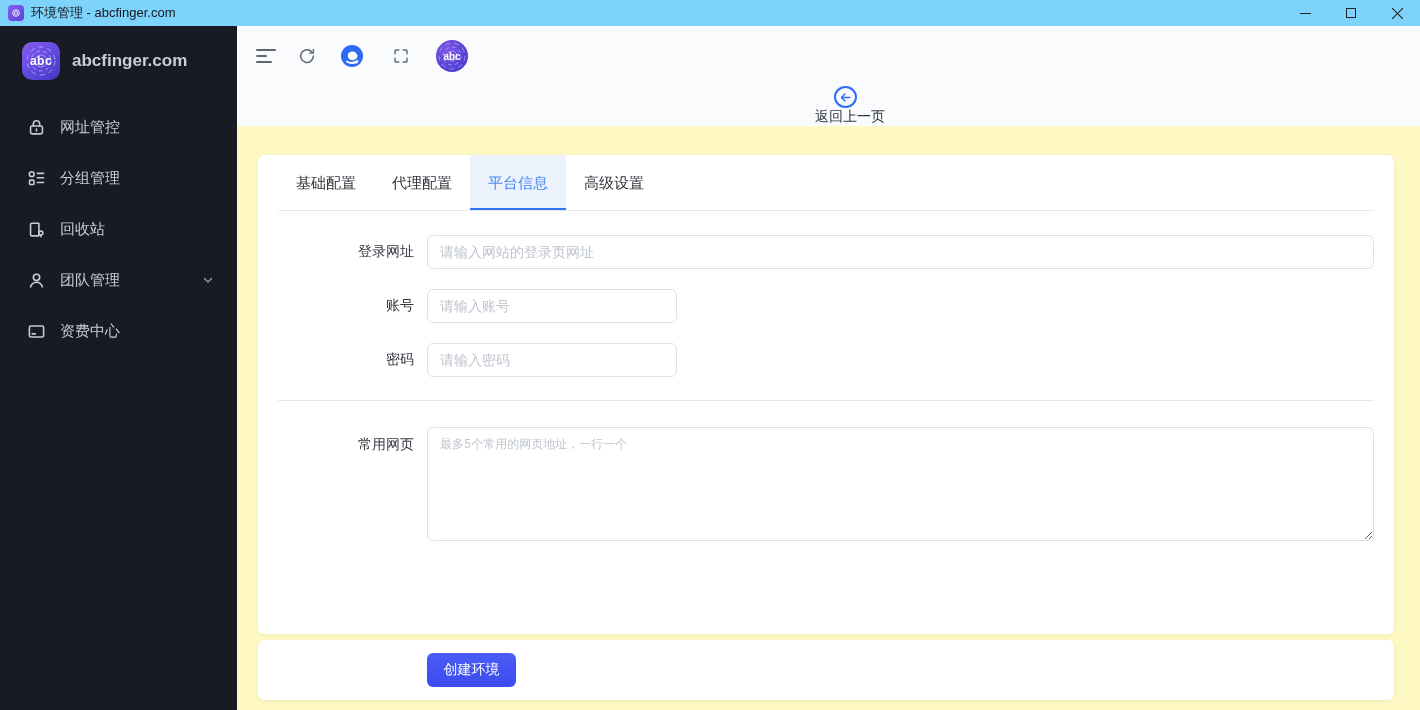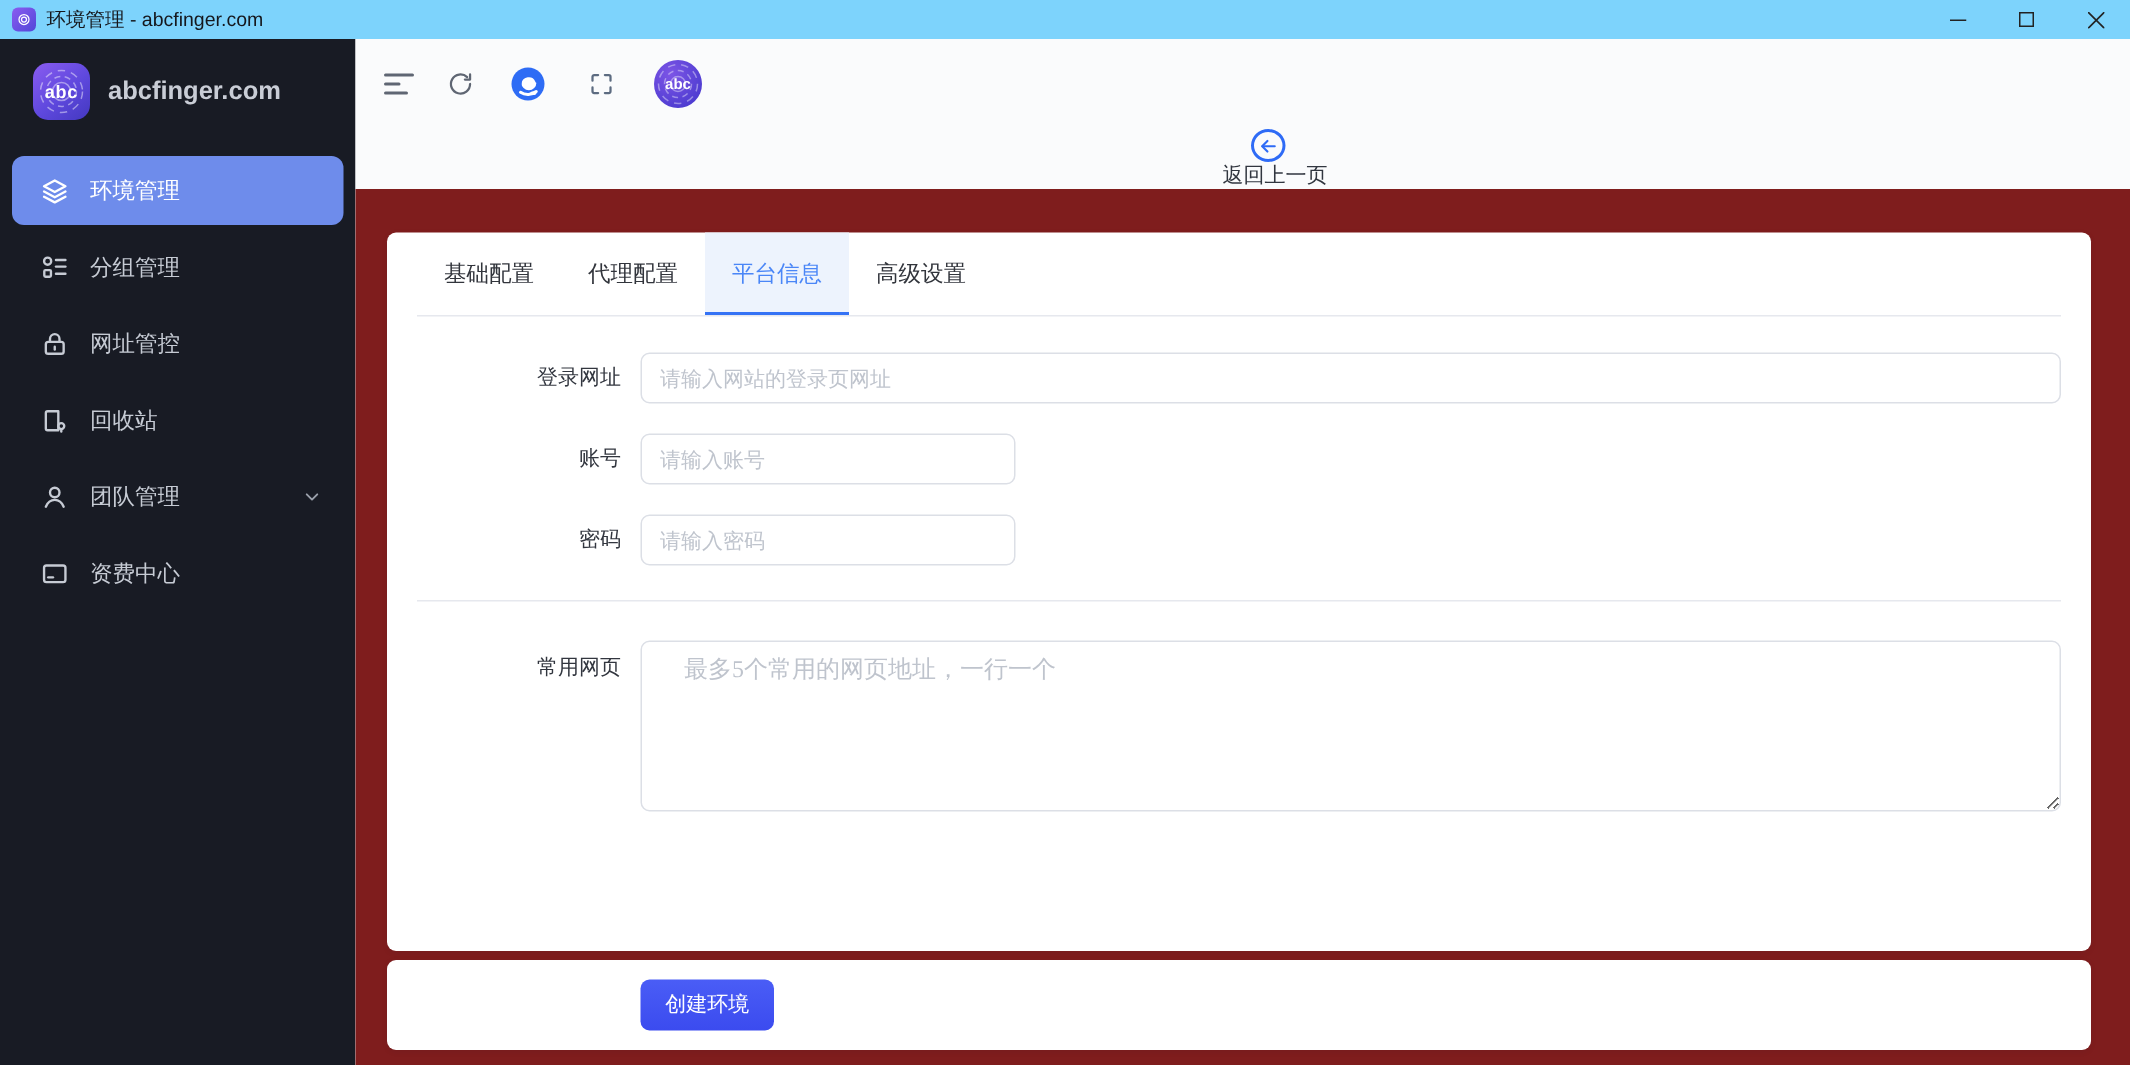--- a/index.html
+++ b/index.html
@@ -42,43 +42,43 @@
   .top-right { display:flex; align-items:center; gap:26px; }
   .avatar { width:32px; height:32px; border-radius:50%; background:radial-gradient(circle at 35% 30%,#7d55e6,#4c3bd0 80%);
     display:flex; align-items:center; justify-content:center; position:relative; overflow:hidden; }
   .avatar .abc { position:relative; color:#fff; font-size:10px; font-weight:bold; }
   .avatar .rings { position:absolute; inset:0; }
 
   .backrow { height:40px; display:flex; align-items:center; padding-left:34px;flex-direction:column; }
   .back-circle { width:23px; height:23px; border:2px solid #2e6bf6; border-radius:50%; display:flex; align-items:center; justify-content:center; }
   .back-label { font-size:14px; color:#31363f; margin-left:9px; }
 
-  .content { flex:1; background:#7f1d1d; padding:6px 26px 0 21px; }
+  .content { flex:1; background:#fef9c3; padding:6px 26px 0 21px; }
   .card { background:#fff; border-radius:6px; box-shadow:0 1px 4px rgba(20,30,60,.07); height:479px; padding:0 20px; }
 
   
   .tabs { display:flex; margin-top:23px; border-bottom:1px solid #e6e8ee; }
   .tab { padding:0 18px; height:55px; line-height:55px; font-size:15px; color:#32353c; cursor:pointer; }
   .tab.active { color:#4a86f7; background:#edf3fd; border-bottom:2px solid #3573f5; }
 
   
   .frow { display:flex; align-items:center; margin-top:0; }
   .frow + .frow { margin-top:20px; }
   .frow.first { margin-top:24px; }
   .flabel { width:149px; padding-right:13px; text-align:right; font-size:14px; color:#32363f; flex:none; }
   .tinput { height:34px; border:1px solid #dcdfe6; border-radius:6px; padding:0 12px; font-size:14px; color:#333;
     font-family:"Liberation Sans","DejaVu Sans",sans-serif; outline:none; background:#fff; }
   .tinput::placeholder, textarea::placeholder { color:#bfc4cd; }
   .w-full { flex:1; }
   .w-mid { width:250px; }
   .divider { border:none; border-top:1px solid #e6e8ee; margin-top:23px; }
   .frow.area { margin-top:26px; align-items:flex-start; }
   .flabel.top { padding-top:9px; }
-  textarea.tarea { flex:1; height:114px; border:1px solid #dcdfe6; border-radius:6px; padding:8px 28px; font-size:16px;
-    color:#333; font-family:Liberation Serif, serif; outline:none; resize:both; }
+  textarea.tarea { flex:1; height:114px; border:1px solid #dcdfe6; border-radius:6px; padding:8px 12px; font-size:12px;
+    color:#333; font-family:Liberation Mono, monospace; outline:none; resize:both; }
   .hint { margin:10px 0 0 149px; font-size:14px; color:#5c6068; }
 
   
   .footer-card { background:#fff; border-radius:6px; box-shadow:0 1px 4px rgba(20,30,60,.07); height:60px; margin-top:6px;
     display:flex; align-items:center; padding-left:169px; }
   .create-btn { width:89px; height:34px; border:none; border-radius:6px; background:linear-gradient(180deg,#4a5df6,#3b4bef);
     color:#fff; font-size:14px; cursor:pointer; font-family:"Liberation Sans","DejaVu Sans",sans-serif; }
 </style>
 </head>
 <body>
@@ -118,53 +118,43 @@
           <circle cx="19" cy="19" r="6"></circle>
             <circle cx="19" cy="19" r="10" stroke-dasharray="4 3"></circle>
             <circle cx="19" cy="19" r="14" stroke-dasharray="5 4"></circle>
         </svg>
         <span class="abc">abc</span>
       </div>
       <div class="brand-name">abcfinger.com</div>
     </div>
 
     <div class="menu">
-      <div class="side-item active">
-        <span class="icon">
-          <svg width="19" height="19" viewBox="0 0 24 24" fill="none" stroke="currentColor" stroke-width="2" stroke-linejoin="round" stroke-linecap="round">
-            <path d="M12 3l9 4.8-9 4.8-9-4.8L12 3z"></path>
-              <path d="M3 12.2l9 4.8 9-4.8"></path>
-              <path d="M3 16.6l9 4.8 9-4.8"></path>
-          </svg>
-        </span>
-        <span class="lbl">环境管理</span>
+
+      <div class="side-item">
+        <span class="icon">
+          <svg width="19" height="19" viewBox="0 0 24 24" fill="none" stroke="currentColor" stroke-width="2" stroke-linecap="round">
+            <rect x="4.5" y="10" width="15" height="10" rx="2"></rect>
+              <path d="M8 10V7.5a4 4 0 0 1 8 0V10"></path>
+              <line x1="12" y1="14" x2="12" y2="16.5"></line>
+          </svg>
+        </span>
+        <span class="lbl">网址管控</span>
       </div>
 
       <div class="side-item">
         <span class="icon">
           <svg width="19" height="19" viewBox="0 0 24 24" fill="none" stroke="currentColor" stroke-width="2" stroke-linecap="round">
             <circle cx="6" cy="6.5" r="3"></circle>
               <rect x="3.2" y="14" width="5.6" height="5.6" rx="1"></rect>
             <line x1="13" y1="5.5" x2="21" y2="5.5"></line>
               <line x1="13" y1="11" x2="21" y2="11"></line>
               <line x1="13" y1="17" x2="21" y2="17"></line>
           </svg>
         </span>
         <span class="lbl">分组管理</span>
-      </div>
-
-      <div class="side-item">
-        <span class="icon">
-          <svg width="19" height="19" viewBox="0 0 24 24" fill="none" stroke="currentColor" stroke-width="2" stroke-linecap="round">
-            <rect x="4.5" y="10" width="15" height="10" rx="2"></rect>
-              <path d="M8 10V7.5a4 4 0 0 1 8 0V10"></path>
-              <line x1="12" y1="14" x2="12" y2="16.5"></line>
-          </svg>
-        </span>
-        <span class="lbl">网址管控</span>
       </div>
 
       <div class="side-item">
         <span class="icon">
           <svg width="19" height="19" viewBox="0 0 24 24" fill="none" stroke="currentColor" stroke-width="2" stroke-linecap="round" stroke-linejoin="round">
             <path d="M6 4h9v16H6a1.5 1.5 0 0 1-1.5-1.5v-13A1.5 1.5 0 0 1 6 4z"></path>
             <circle cx="17.5" cy="16.5" r="2.5"></circle>
               <line x1="17.5" y1="19" x2="17.5" y2="21"></line>
           </svg>
         </span>

